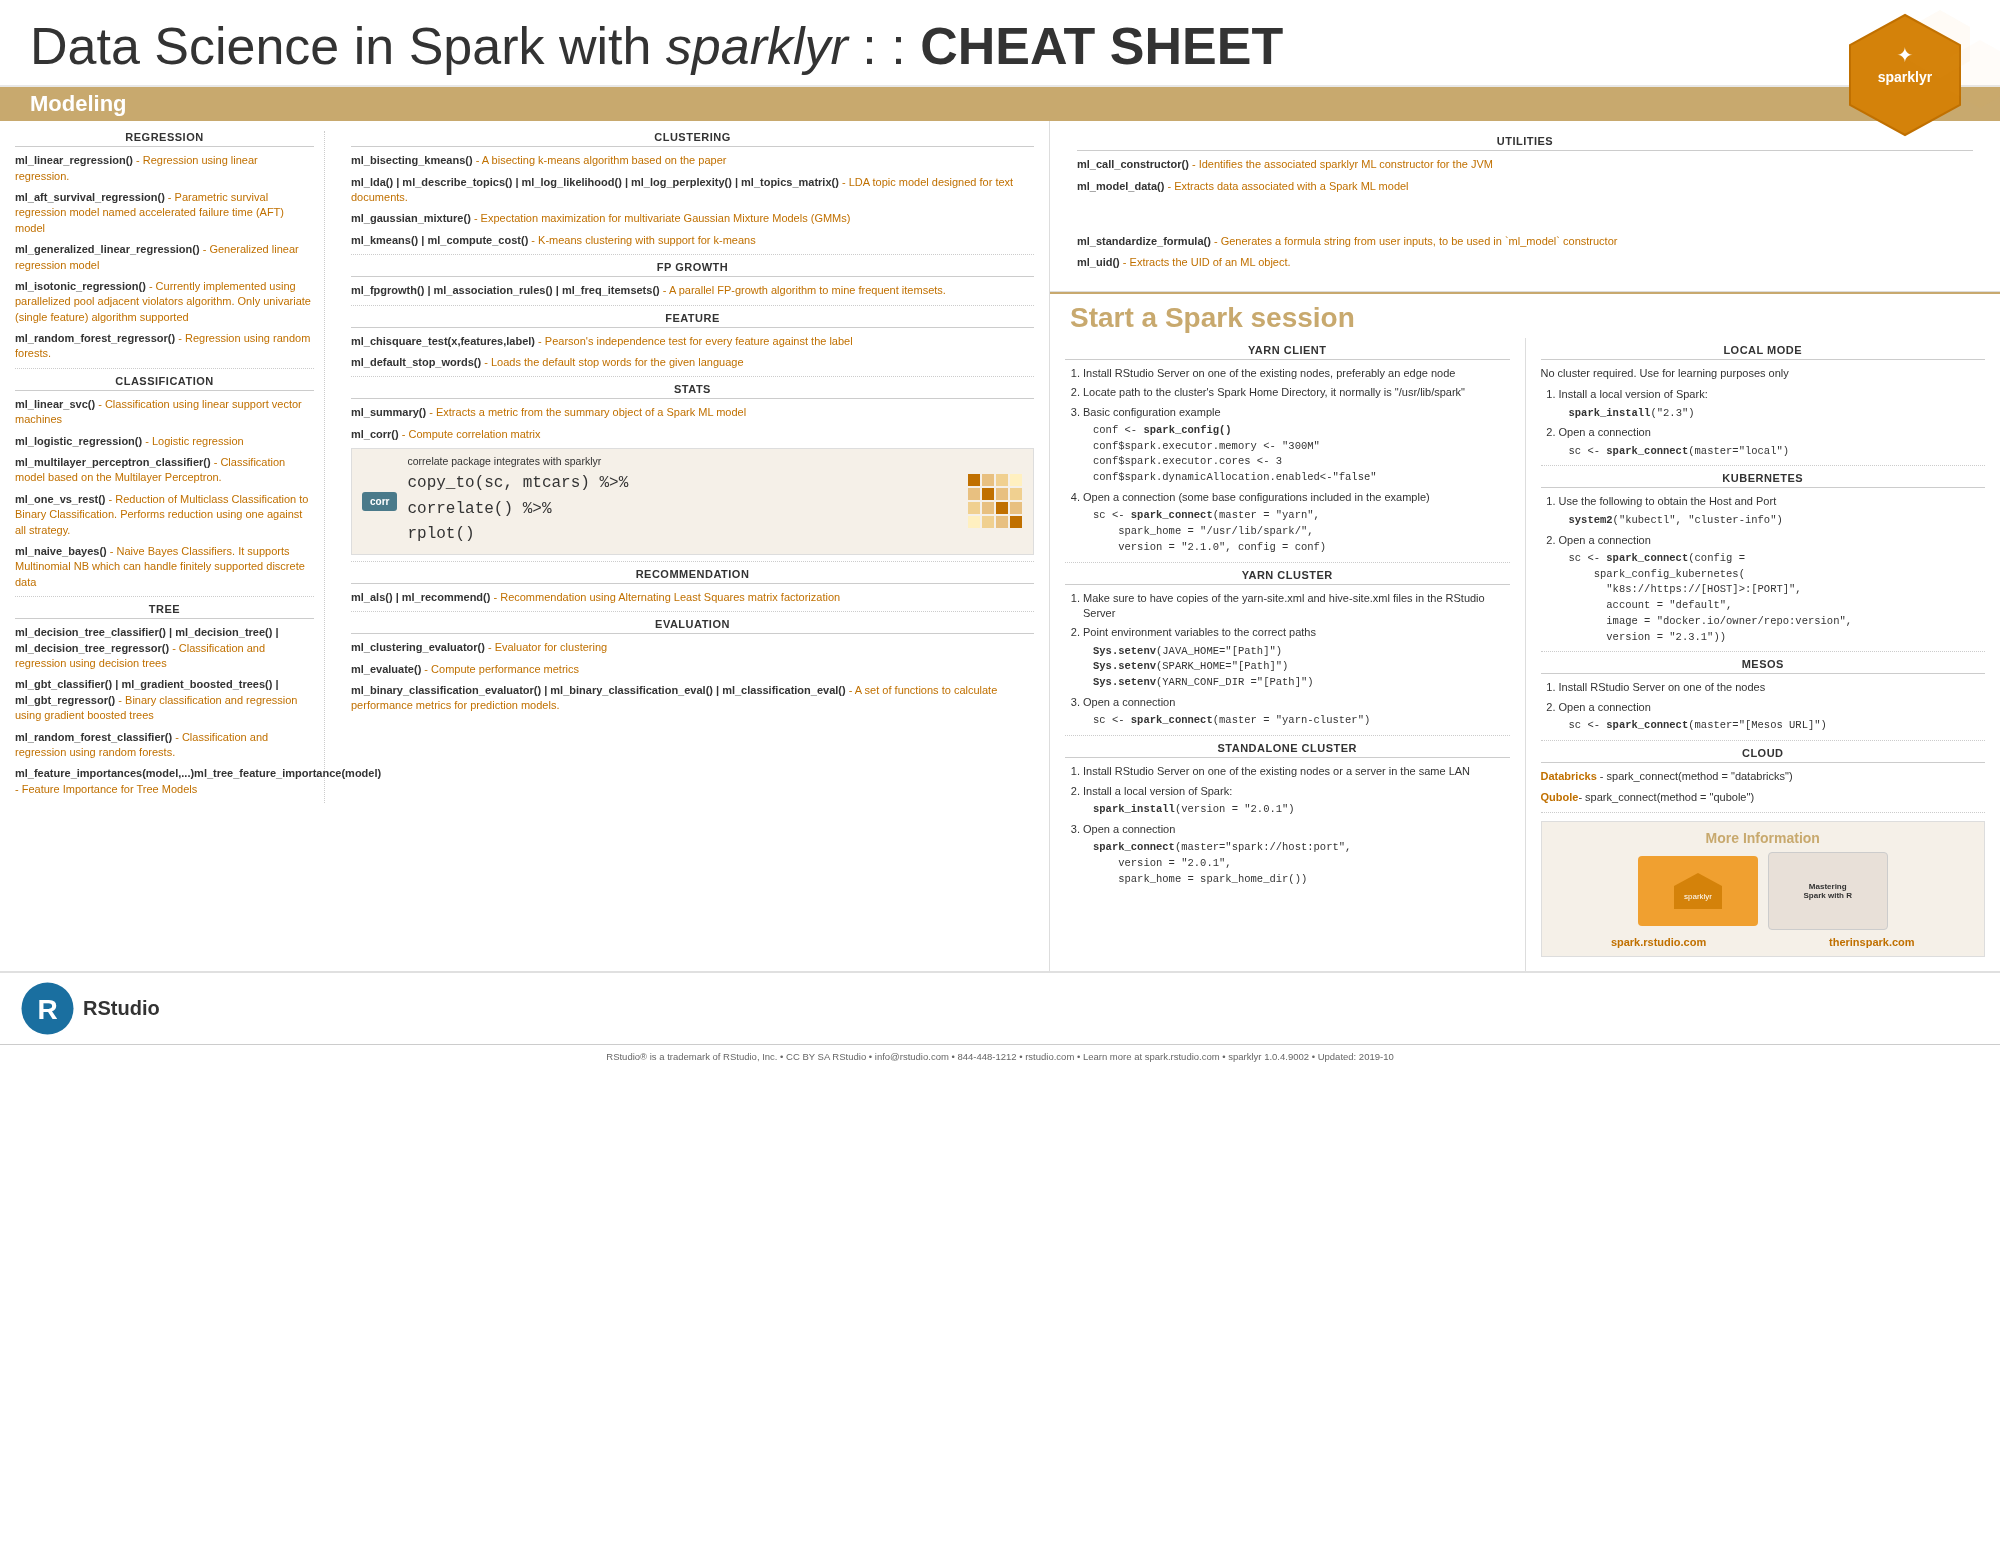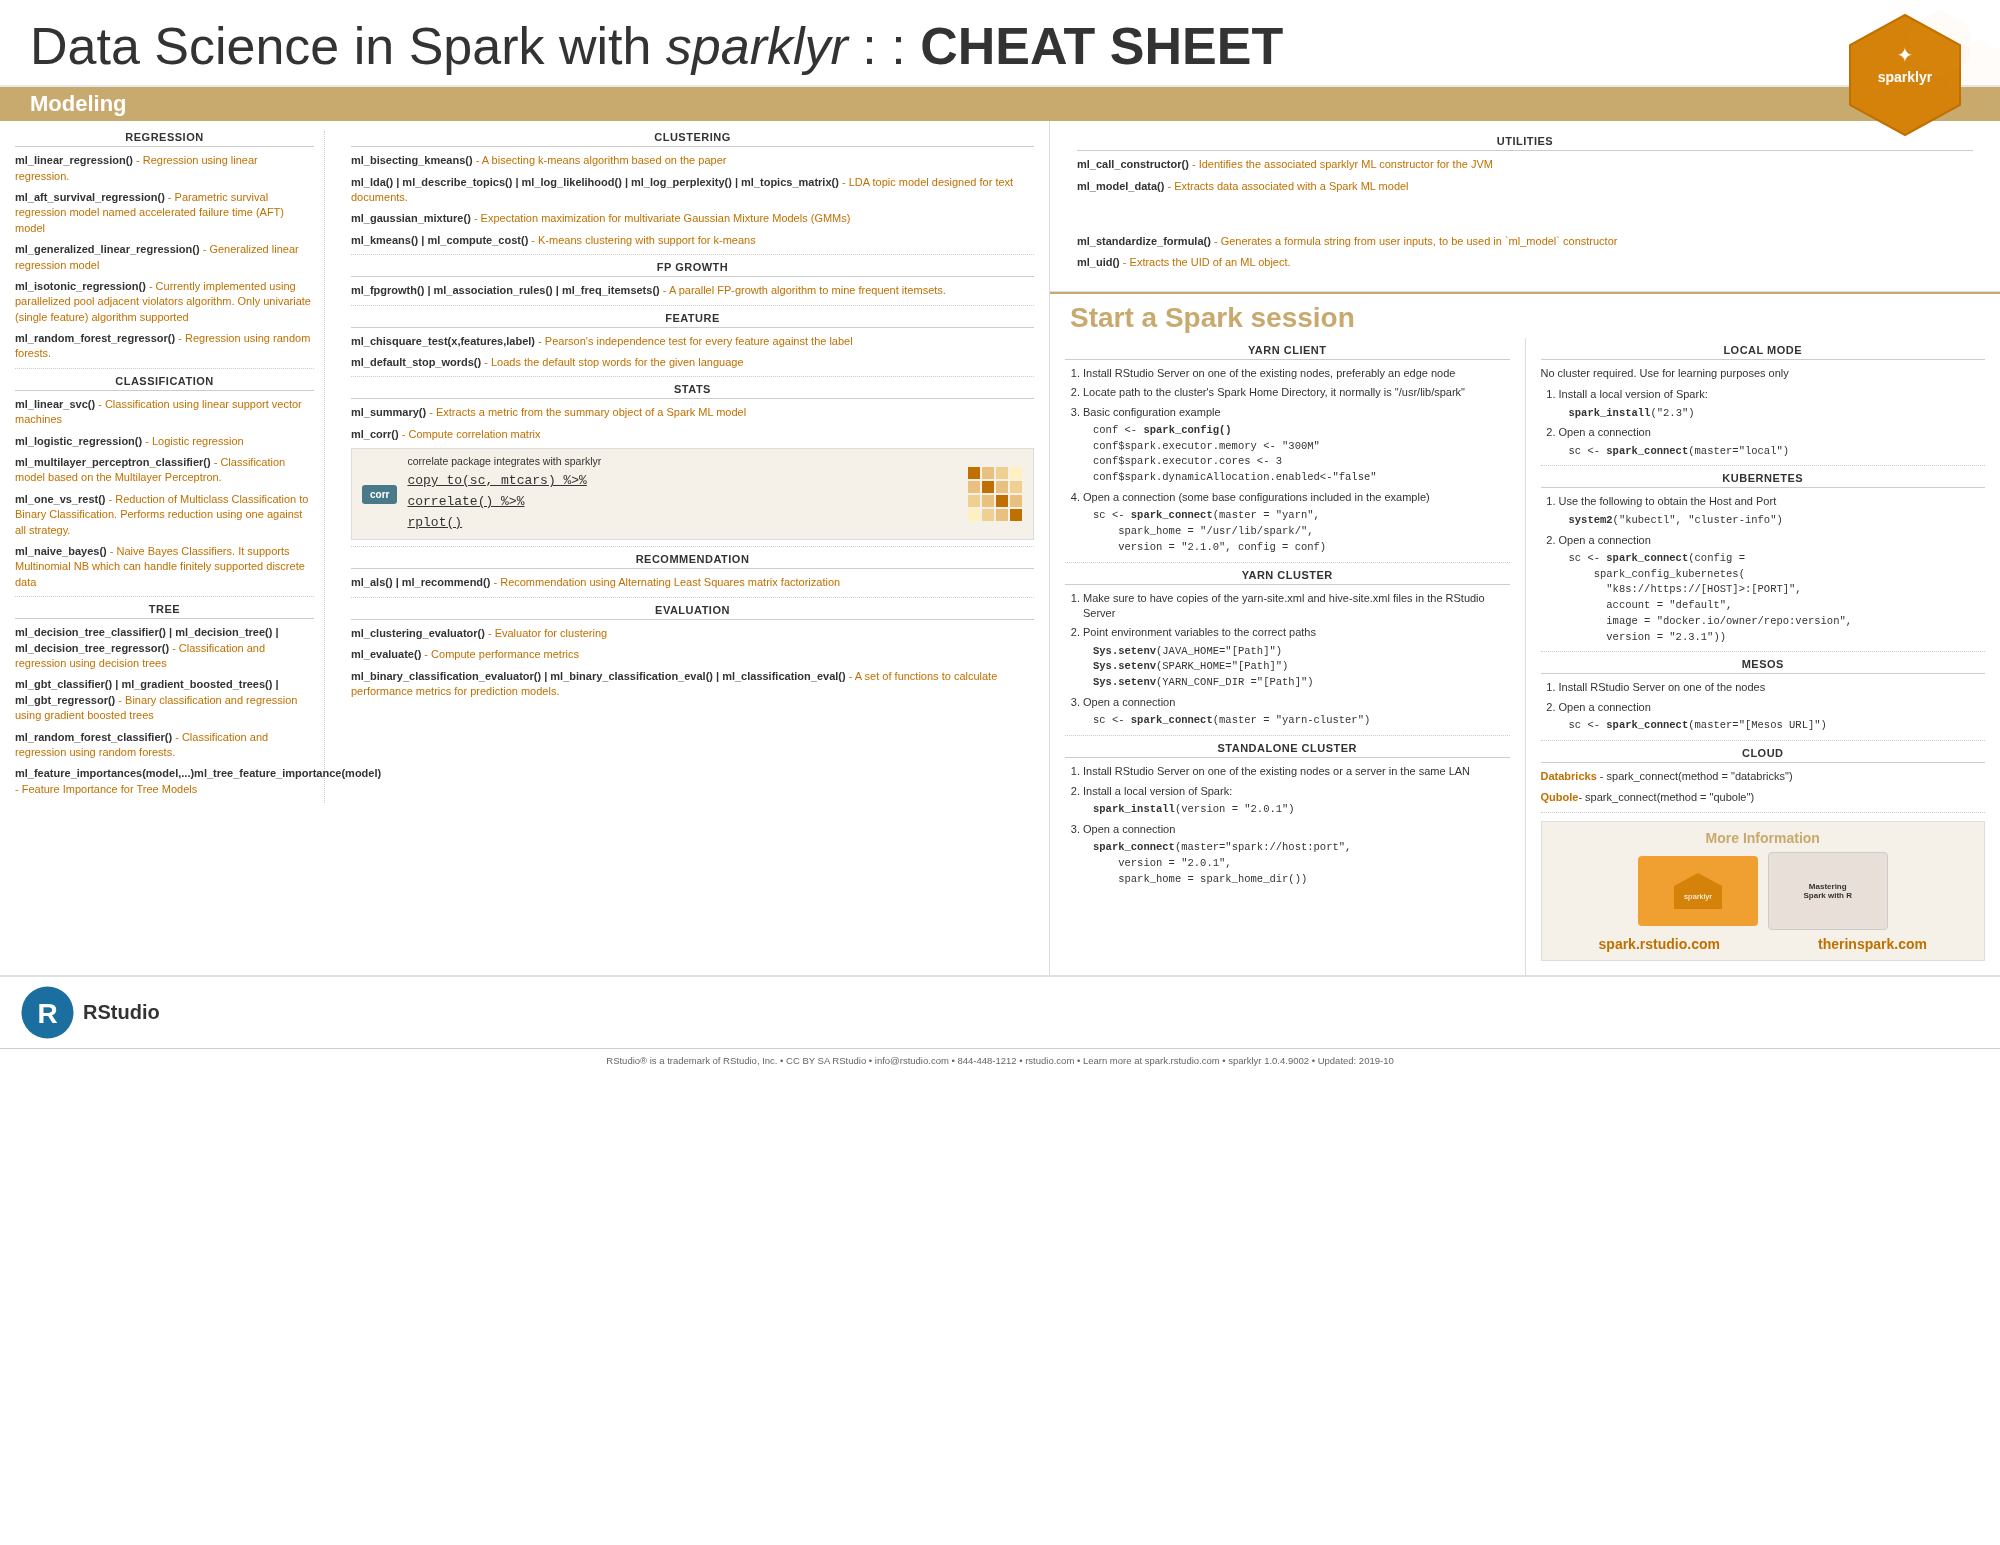--- a/index.html
+++ b/index.html
@@ -149,23 +149,22 @@
       background: #f5f0e8;
       border: 1px solid #ddd;
       padding: 6px 10px;
       margin: 6px 0;
       display: flex;
       align-items: center;
       gap: 10px;
     }
     .corr-code {
       font-family: 'Courier New', monospace;
-      font-size: 13px;
+      font-size: 16px;
       line-height: 1.6;
-      text-decoration: underline;
     }
     .corr-diagram {
       margin-left: auto;
       display: flex;
       gap: 2px;
       align-items: center;
     }
     
     .more-info-box {
       background: #f5f0e8;
@@ -180,21 +179,21 @@
       color: #c8a96e;
       margin-bottom: 6px;
     }
     .info-links {
       display: flex;
       justify-content: space-around;
       margin-top: 6px;
     }
     .info-link {
       color: #c07000;
-      font-size: 14px;
+      font-size: 11px;
       font-weight: bold;
     }
     
     .utilities-area {
       padding: 8px 15px;
       border-bottom: 1px solid #ddd;
     }
     hr.dotted { border: none; border-top: 1px dotted #ccc; margin: 6px 0; }
     .modeling-inner {
       display: flex;

